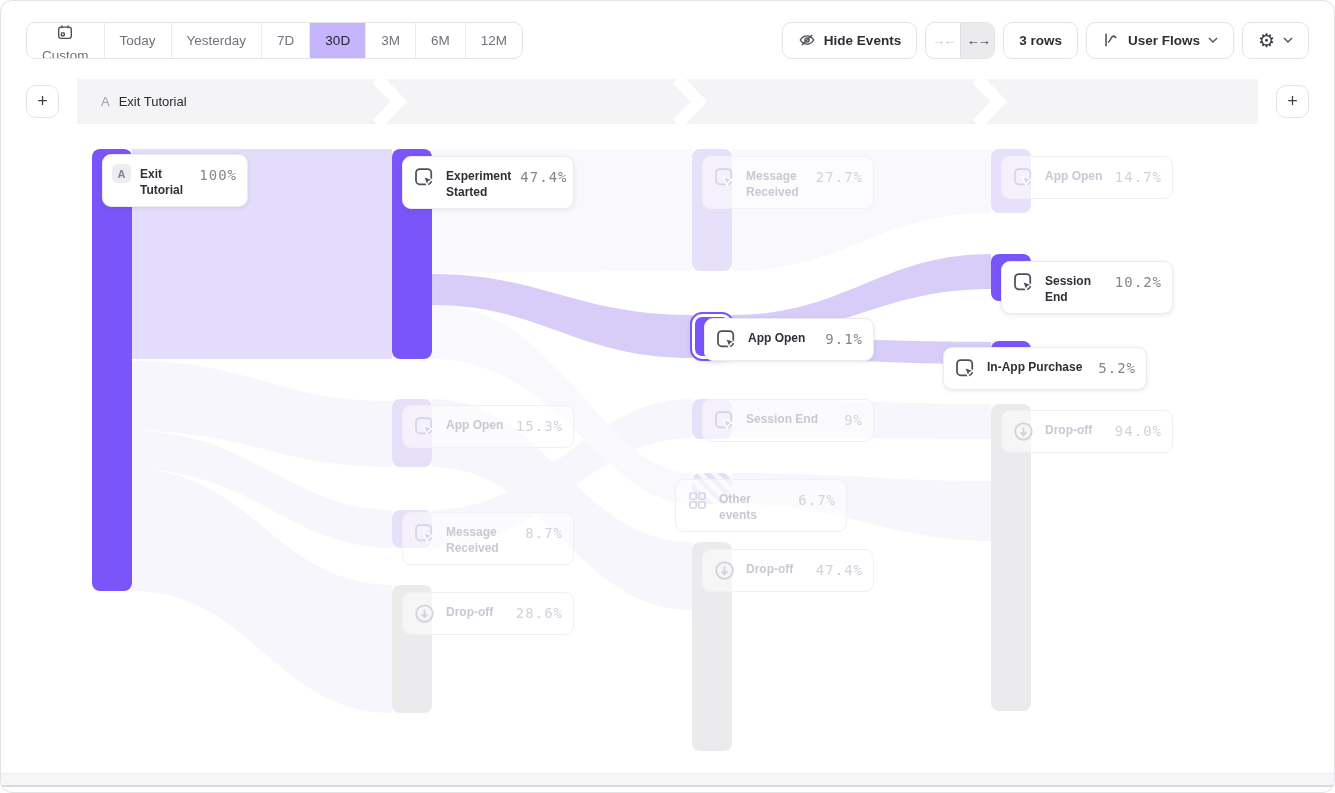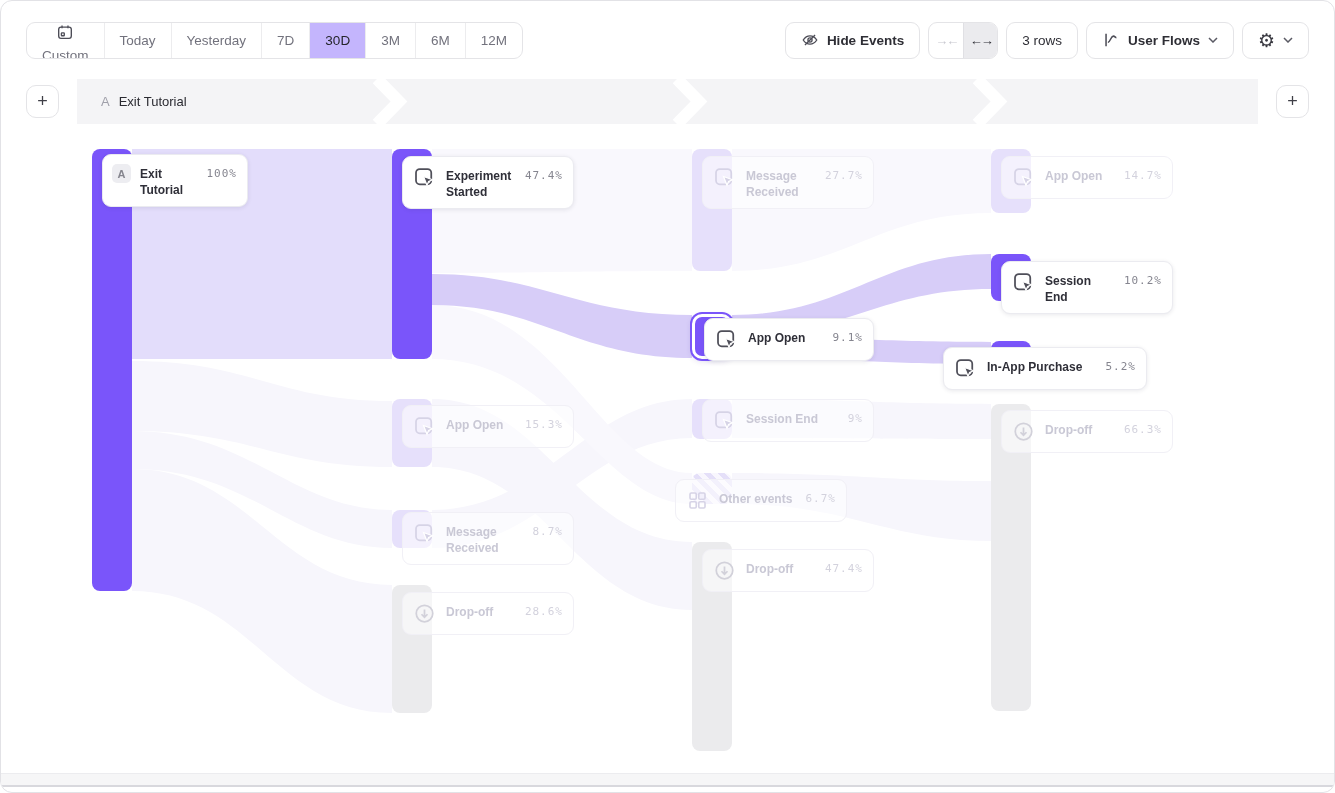--- a/index.html
+++ b/index.html
@@ -14,21 +14,21 @@
   .btn, .group { background:#fff; border:1px solid #e4e4e7; border-radius:9px;
                  height:37px; display:flex; align-items:center; color:#5f5f6a; }
   .group { overflow:hidden; }
   .seg { display:flex; align-items:center; gap:7px; height:100%; padding:0 15px;
          font-size:13.5px; color:#72727d; cursor:pointer; border-left:1px solid #ececee; white-space:nowrap; }
   .seg:first-child { border-left:none;flex-direction:column; }
   .seg.sel { background:#c4b5fd; color:#25252b; font-weight:400; }
   .spacer { flex:1; }
   .right-cluster { display:flex; gap:8px; align-items:center;margin-left:28px; }
   .btn { padding:0 15px; gap:8px; font-size:13.5px; color:#2e2e35; font-weight:600; cursor:pointer; white-space:nowrap; }
-  .btn.plain { font-weight:400;justify-content:flex-end; }
+  .btn.plain { font-weight:700;justify-content:flex-end; }
   .arrow-group { padding:0; overflow:hidden; }
   .arr-cell { width:34px; height:100%; display:flex; align-items:center; justify-content:center;
               font-size:13px; letter-spacing:-2px; cursor:pointer; }
   .arr-cell.off { color:#c7c7cf; }
   .arr-cell.on  { background:#ebebee; color:#2b2b32; border-left:1px solid #e0e0e4; }
   .icon16 { width:18px; height:18px; color:#4d4d57; flex:0 0 auto; }
   .chev { width:10px; height:6px; color:#5a5a64; }
   .gear-glyph { font-size:19px; line-height:1; color:#3a3a42; font-weight:400; }
 
   
@@ -49,21 +49,21 @@
   .bar { position:absolute; width:40px; border-radius:8px; z-index:2; }
   .bar.purple { background:#7a55fa; }
   .bar.lav    { background:#e6e0fb; }
   .bar.gray   { background:#ebebed; }
   .bar.striped{ background:repeating-linear-gradient(45deg,#cfc6f3 0 5px,#f3f0fc 5px 10px); opacity:.55; }
   .bar.selring{ background:#7a55fa; border:3px solid #fff; box-shadow:0 0 0 2px #7a55fa, 0 2px 6px rgba(60,40,140,.18); border-radius:10px; }
   .card { position:absolute; z-index:3; display:flex; align-items:flex-start; gap:9px;
           background:#fff; border:1px solid #ebebf0; border-radius:9px; padding:8px 10px 8px 9px;
           box-shadow:0 1px 4px rgba(40,40,70,.10); cursor:pointer; }
   .card .lbl { flex:1; font-size:12px; font-weight:700; color:#2f2f38; line-height:1.35; padding-top:3px; }
-  .card .pct { font-family:"DejaVu Sans Mono", monospace; font-size:11px; letter-spacing:1px;
+  .card .pct { font-family:"DejaVu Sans Mono", monospace; font-size:14px; letter-spacing:1px;
                color:#85858f; padding-top:4px; white-space:nowrap; }
   .card .nicon { width:25px; height:25px; color:#4f4f59; flex:0 0 auto; }
   .card .badge { width:19px; height:19px; border-radius:5px; background:#ededf1; color:#85858e;
                  font-size:11px; font-weight:700; display:flex; align-items:center; justify-content:center; margin-top:1px; }
   .card.faded { background:rgba(255,255,255,.55); border-color:#f1f0f6; box-shadow:none; }
   .card.faded .lbl { color:#c9c8d5; }
   .card.faded .pct { color:#d3d2dd; }
   .card.faded .nicon { color:#d6d3e6; }
   .card.faded.dropkind .nicon { color:#d2d1da; }
 
@@ -308,19 +308,19 @@
           <span class="lbl">In-App Purchase</span>
           <span class="pct">5.2%</span>
         </div>
         <div class="bar gray" style="left: 990px; top: 280px; height: 307px;"></div>
         <div class="card faded dropkind" style="left: 1000px; top: 286px; width: 172px;">
           <svg class="nicon" viewBox="0 0 20 20" fill="none" stroke="currentColor" stroke-width="1.4">
             <circle cx="10" cy="10" r="6.6"></circle>
             <path d="M10 6.8v6M7.6 10.6L10 13l2.4-2.4"></path>
           </svg>
           <span class="lbl">Drop-off</span>
-          <span class="pct">66.3%</span>
+          <span class="pct">94.0%</span>
         </div>
       </div>
   </div>
 
   <div class="footer"></div>
 </div>
 
 </body></html>

